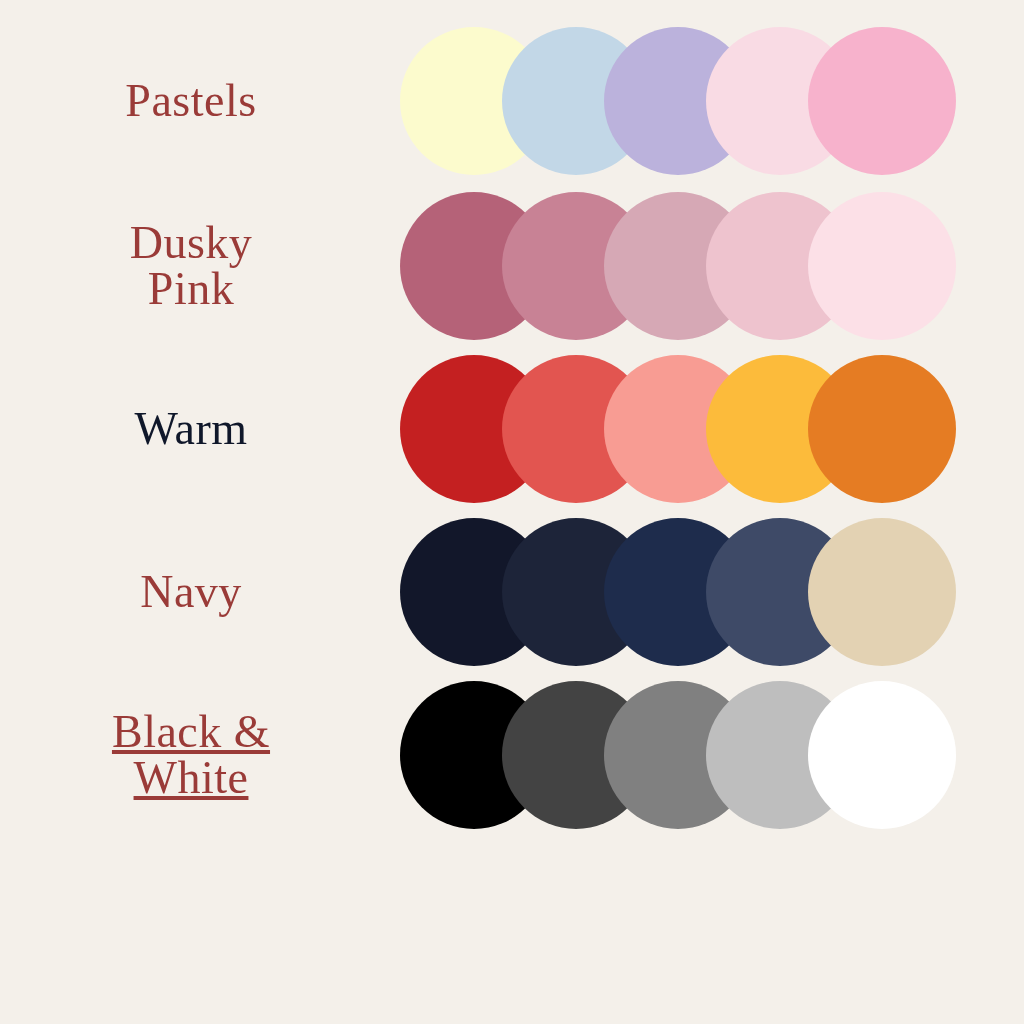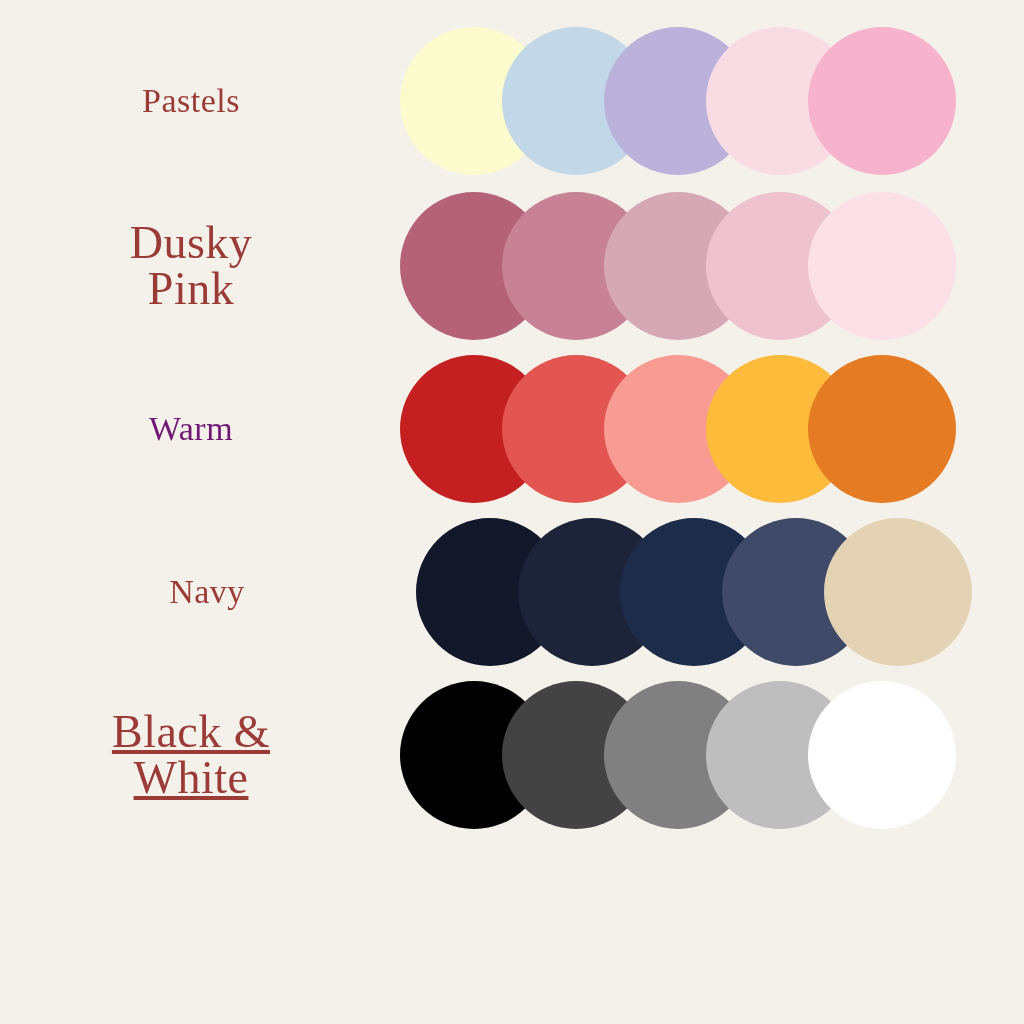--- a/index.html
+++ b/index.html
@@ -34,21 +34,21 @@
     flex: 0 0 auto;
   }
 
   .row-label {
     width: 400px;
     flex: 0 0 400px;
     box-sizing: border-box;
     padding-right: 18px;
     text-align: center;
     color: #9a3b38;
-    font-size: 34px;
+    font-size: 46px;
     line-height: 0.98;
     letter-spacing: 0.5px;
     font-weight: 400;
     font-family: "Liberation Serif", "DejaVu Serif", serif;
     white-space: pre-line;
     user-select: none;
   }
 
   .swatch-strip {
     position: relative;
@@ -75,21 +75,21 @@
   .swatch.i1 { z-index: 2; }
   .swatch.i2 { z-index: 3; }
   .swatch.i3 { z-index: 4; }
   .swatch.i4 { z-index: 5; }
 
   
   .palette-row.r0 { height: 166px; }
   .palette-row.r1 { height: 163px; }
   .palette-row.r2 { height: 163px; }
   .palette-row.r3 { height: 163px; }
-  .palette-row.r4 { height: 163px; padding-left: 16px; }
+  .palette-row.r4 { height: 163px; }
   .palette-row.r5 { height: 163px; }
 
   .row-label.two-line { font-size: 46px; line-height: 1.0; }
 </style>
 </head>
 <body style="background: rgb(244, 240, 234);">
 
 <div id="palette-board" style="background: rgb(244, 240, 234);">
 
   <div class="palette-row r0">
@@ -109,21 +109,21 @@
     <div class="swatch-strip">
       <div class="swatch i0" style="background: rgb(181, 98, 120);"></div>
       <div class="swatch i1" style="background: rgb(200, 130, 149);"></div>
       <div class="swatch i2" style="background: rgb(214, 168, 181);"></div>
       <div class="swatch i3" style="background: rgb(238, 195, 206);"></div>
       <div class="swatch i4" style="background: rgb(252, 224, 231);"></div>
     </div>
   </div>
 
   <div class="palette-row r2">
-    <div class="row-label" style="color: #701a75;">Warm</div>
+    <div class="row-label" style="color: #0f172a;">Warm</div>
     <div class="swatch-strip">
       <div class="swatch i0" style="background: rgb(196, 32, 33);"></div>
       <div class="swatch i1" style="background: rgb(226, 85, 80);"></div>
       <div class="swatch i2" style="background: rgb(248, 156, 147);"></div>
       <div class="swatch i3" style="background: rgb(252, 187, 59);"></div>
       <div class="swatch i4" style="background: rgb(229, 124, 35);"></div>
     </div>
   </div>
 
 

